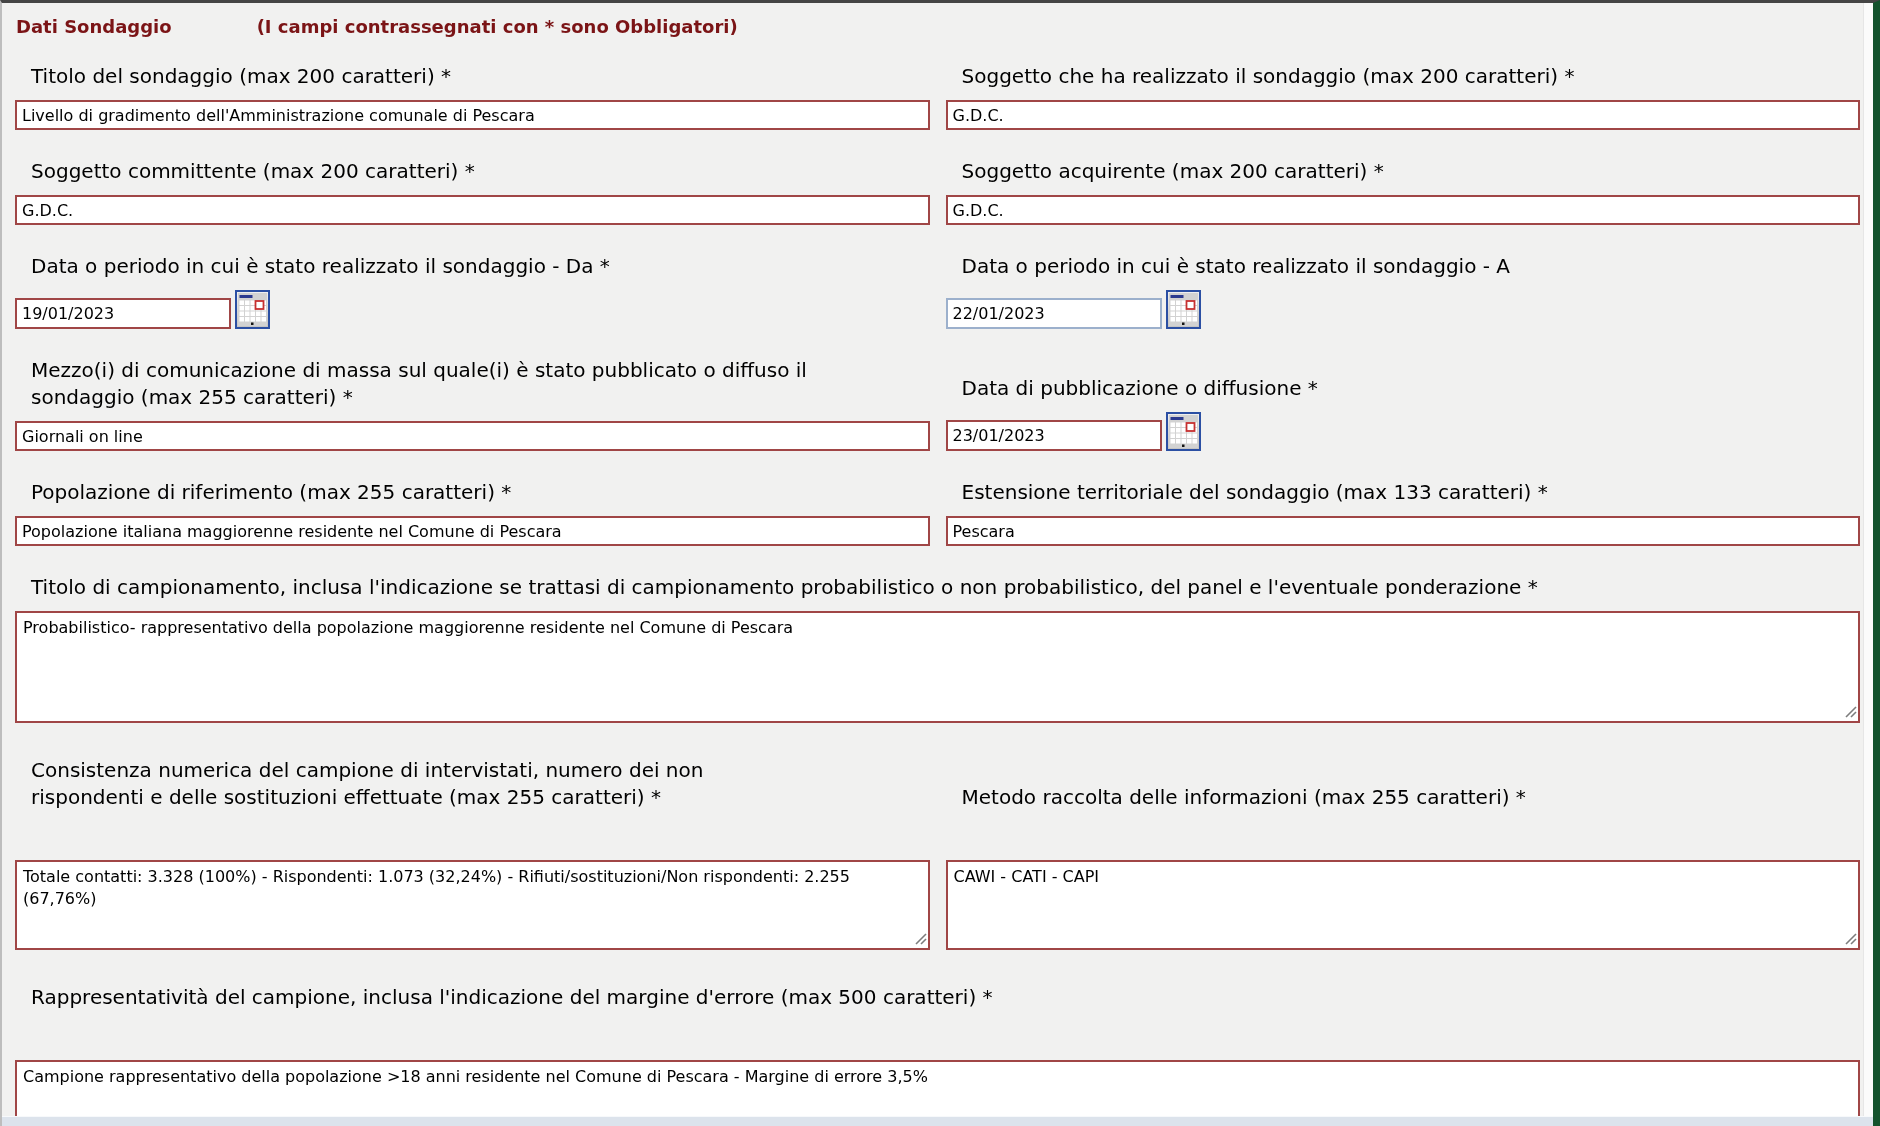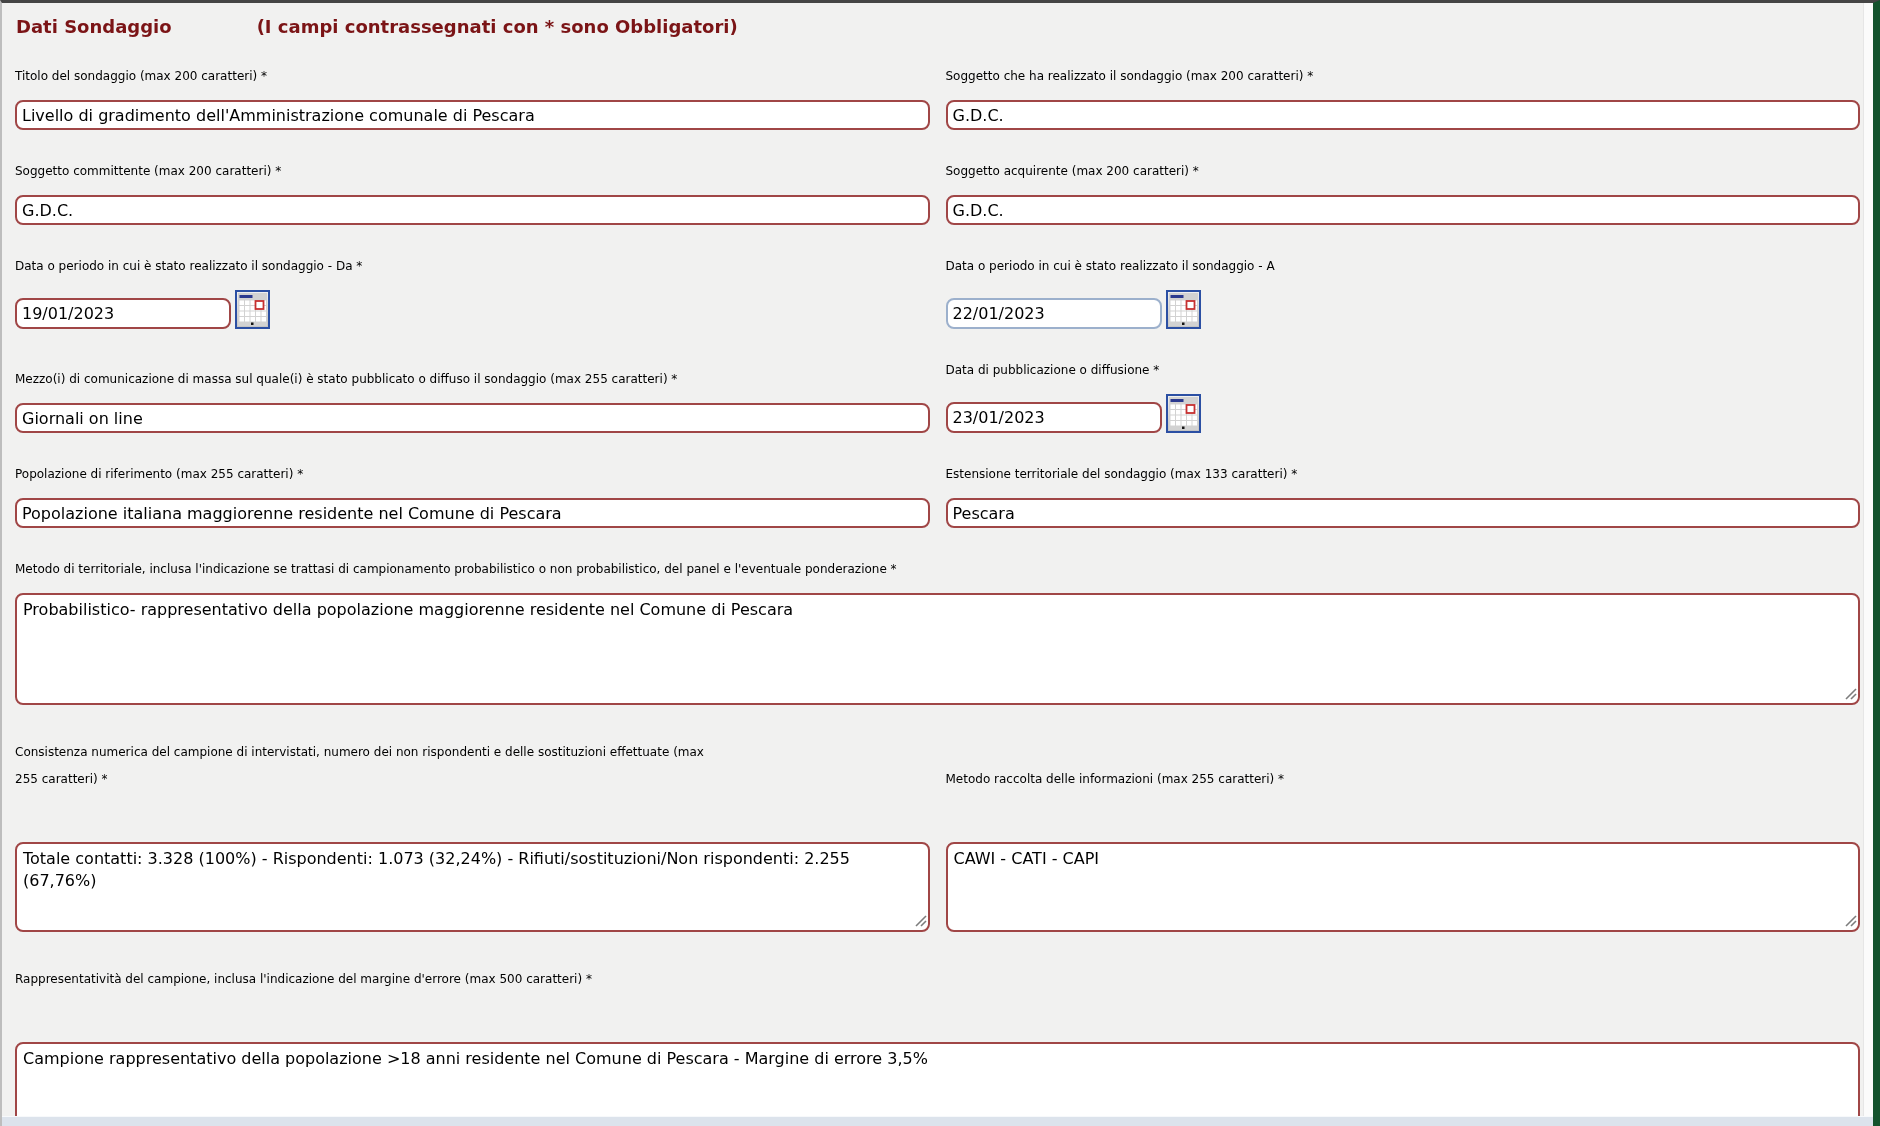--- a/index.html
+++ b/index.html
@@ -11,28 +11,28 @@
     border-right:7px solid #14532d;
     font-family:"DejaVu Sans","Liberation Sans",sans-serif;
   }
   .header{padding:13px 14px 0;margin-bottom:26px;white-space:nowrap;}
   .title{font-weight:bold;font-size:18px;color:#7b1416;}
   .note{font-weight:bold;font-size:18px;color:#7b1416;margin-left:85px;}
   .grid{display:grid;grid-template-columns:1fr 1fr;column-gap:16px;row-gap:28px;padding:0 13px;}
   .cell{display:flex;flex-direction:column;justify-content:flex-end;min-width:0;}
   .cell.full{grid-column:1/-1;}
   .cell.gap-lg{margin-top:6px;gap:39px;}
-  .label{font-size:12px;line-height:27px;color:#000;margin-bottom:10px;}
+  .label{font-size:20px;line-height:27px;color:#000;margin-bottom:10px;margin-left:16px;}
   .label.narrow-mezzo{max-width:780px;}
   .label.narrow-consistenza{max-width:700px;}
   .txt{
     display:block;width:100%;box-sizing:border-box;height:30px;
     border:2px solid #a04646;background:#fff;color:#000;
     font-family:"DejaVu Sans","Liberation Sans",sans-serif;font-size:16px;
-    padding:2px 5px;border-radius:8px;outline:none;
+    padding:2px 5px;border-radius:0;outline:none;
   }
   textarea.txt{resize:none;padding:4px 6px;line-height:22px;overflow:hidden;}
   textarea.ta-tall{height:112px;}
   textarea.ta-mid{height:90px;}
   .ta-wrap{position:relative;}
   .handle{position:absolute;right:3px;bottom:5px;width:13px;height:13px;}
   .date-row{display:flex;align-items:flex-end;}
   input.date{width:216px;height:31px;flex:0 0 auto;}
   input.date.blue{border-color:#9cb0cc;}
   .cal-btn{
@@ -189,21 +189,21 @@
     <div class="cell">
       <div class="label">Popolazione di riferimento (max 255 caratteri) *</div>
       <input class="txt" type="text" value="Popolazione italiana maggiorenne residente nel Comune di Pescara" style="">
     </div>
     <div class="cell">
       <div class="label">Estensione territoriale del sondaggio (max 133 caratteri) *</div>
       <input class="txt" type="text" value="Pescara" style="">
     </div>
 
     <div class="cell full">
-      <div class="label">Metodo di territoriale, inclusa l'indicazione se trattasi di campionamento probabilistico o non probabilistico, del panel e l'eventuale ponderazione *</div>
+      <div class="label">Titolo di campionamento, inclusa l'indicazione se trattasi di campionamento probabilistico o non probabilistico, del panel e l'eventuale ponderazione *</div>
       <div class="ta-wrap">
         <textarea class="txt ta-tall" style="">Probabilistico- rappresentativo della popolazione maggiorenne residente nel Comune di Pescara</textarea>
         <svg class="handle" viewBox="0 0 13 13">
           <line x1="2" y1="12" x2="12" y2="2" stroke="#7d7d7d" stroke-width="1.6"></line>
           <line x1="7" y1="12" x2="12" y2="7" stroke="#7d7d7d" stroke-width="1.6"></line>
         </svg>
       </div>
     </div>
 
     <div class="cell gap-lg">

